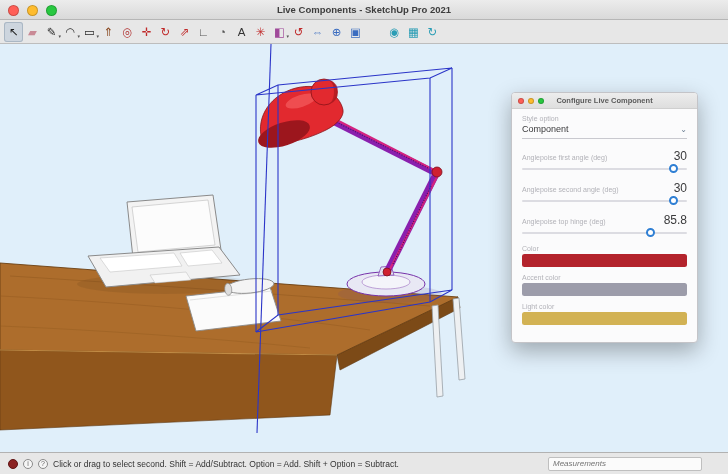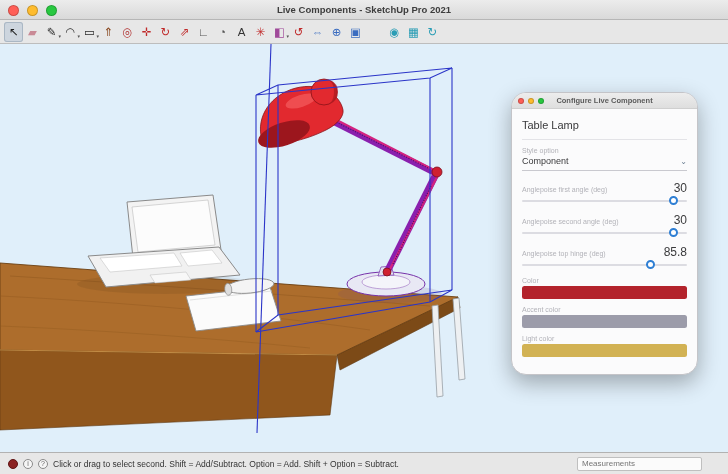--- a/index.html
+++ b/index.html
@@ -24,21 +24,21 @@
   .tb-icon.selected { background:#cdd5de; box-shadow:inset 0 0 0 1px #aab7c4; }
   .tb-icon .caret { position:absolute; right:0px; bottom:-4px; font-size:5px; color:#555; }
   .tb-icon.gap { margin-left:20px; }
 
   
   .canvas { position:relative; flex:1 1 auto; height:408px; }
   .canvas svg { display:block; }
 
   
   .dialog { position:absolute; left:511px; top:48px; width:187px; background:#fbfbfc;
-    border:1px solid #c4c4c8; border-radius:15px; box-shadow:0 8px 22px rgba(0,0,0,.3); overflow:hidden; }
+    border:1px solid #c4c4c8; border-radius:4px; box-shadow:0 8px 22px rgba(0,0,0,.3); overflow:hidden; }
   .dlg-titlebar { position:relative; height:16px; background:linear-gradient(#ededed,#dedede);
     border-bottom:1px solid #cfcfcf; display:flex; align-items:center; justify-content:center; }
   .dlg-traffic { position:absolute; left:6px; top:5px; display:flex; gap:4px; }
   .dtl { width:6px; height:6px; border-radius:50%; border:0.5px solid rgba(0,0,0,.2); }
   .dlg-title { font-size:7.5px; font-weight:700; color:#5a5a5a; }
   .dlg-body { padding:6px 10px 10px; }
   .dlg-component { font-size:11px; color:#3a3a3c; padding:4px 0 8px; border-bottom:1px solid #e3e3e7; margin-bottom:7px; }
   .field-label { font-size:7px; color:#b2b2b8; margin-bottom:2px; }
   .select-row { display:flex; align-items:center; justify-content:space-between;
     border-bottom:1px solid #c9c9cf; padding-bottom:4px; margin-bottom:10px; }
@@ -54,23 +54,23 @@
   .color-row { margin-bottom:7px; }
   .cr-swatch { height:13px; border-radius:2.5px; }
 
   
   .statusbar { height:22px; flex:0 0 22px; background:#e7e7e7; border-top:1px solid #b2b2b2;
     display:flex; align-items:center; gap:5px; padding:0 8px; }
   .st-dot { width:10px; height:10px; border-radius:50%; background:#8b2222; border:1px solid #5f1414; }
   .st-circle { width:10px; height:10px; border-radius:50%; border:1px solid #8a8a8a; background:#f6f6f6;
     font-size:7px; color:#666; display:flex; align-items:center; justify-content:center; }
   .st-hint { font-size:8.5px; color:#333; white-space:nowrap; }
-  .measure-input { margin-left:auto; margin-right:18px; width:125px; height:14px;
+  .measure-input { margin-left:auto; margin-right:18px; width:154px; height:14px;
     border:1px solid #bfbfbf; border-radius:2px; background:#fbfbfb; font-size:8px; color:#555; padding:0 4px;
-    font-family:"Liberation Sans","DejaVu Sans",sans-serif; }
+    font-family:"Liberation Sans","DejaVu Sans",sans-serif;font-style:italic; }
 </style>
 </head>
 <body>
 
 <div class="window">
 
   <div class="titlebar">
     <div class="traffic">
       <span class="tl red"></span>
       <span class="tl yellow"></span>
@@ -179,21 +179,20 @@
     <div class="dialog">
       <div class="dlg-titlebar">
         <div class="dlg-traffic">
           <span class="dtl" style="background:#ff5f57"></span>
           <span class="dtl" style="background:#febc2e"></span>
           <span class="dtl" style="background:#28c840"></span>
         </div>
         <span class="dlg-title">Configure Live Component</span>
       </div>
       <div class="dlg-body">
-        <div class="dlg-component">Table Lamp</div>
         <div class="field-label">Style option</div>
         <div class="select-row">
           <span class="select-value">Component</span>
           <span class="chevron">⌄</span>
         </div>
         <div>
             <div class="slider-row">
               <div class="sr-head">
                 <span class="sr-label">Anglepoise first angle (deg)</span>
                 <span class="sr-value">30</span>

